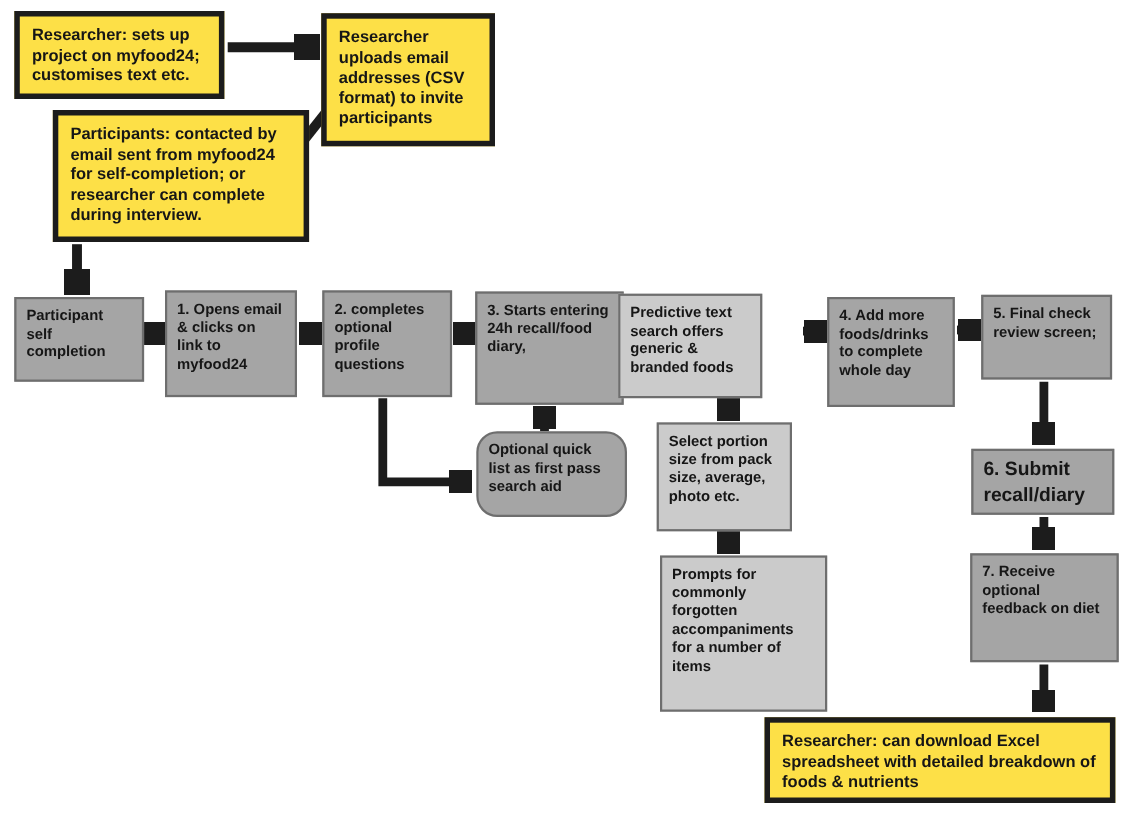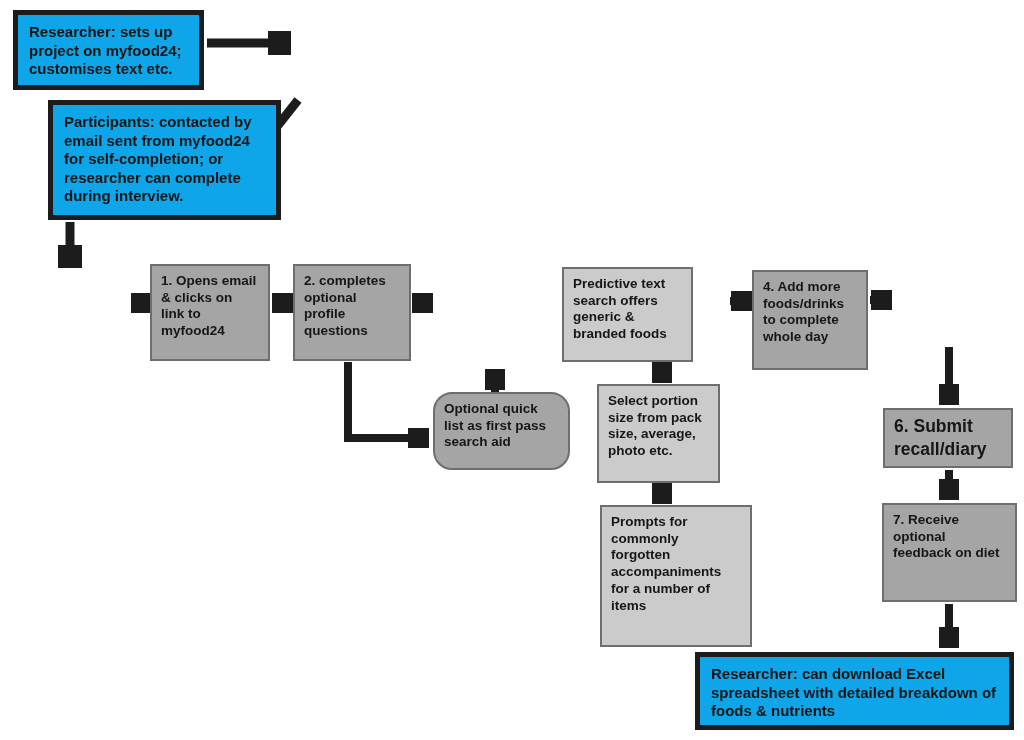--- a/index.html
+++ b/index.html
@@ -23,21 +23,21 @@
     background:var(--gray,#a5a5a5);
     border:2px solid var(--gray-border,#6e6e6e);
     font-size:13.5px;
   }
   .light{
     background:var(--light,#cbcbcb);
     border:2px solid var(--gray-border,#6e6e6e);
     font-size:13.5px;
   }
   .white{
-    background:#0ea5e9;
+    background:#fde047;
     border:5px solid var(--ink,#1c1c1c);
     font-size:15px;
     padding:8px 11px;
   }
   .big{font-size:17.5px;line-height:1.3;}
   .lead{font-weight:bold;}
   #arrows{position:absolute;left:0;top:0;width:1024px;height:740px;pointer-events:none;}
   #arrows path{stroke:var(--ink,#1c1c1c);stroke-width:8;fill:none;}
   #arrows path.thick{stroke-width:9;}
 </style>
@@ -67,43 +67,55 @@
     <path d="M662,484 V485" marker-end="url(#ah)" style="stroke: rgb(28, 28, 28);"></path>
     <path d="M949,347 V386" marker-end="url(#ah)" style="stroke: rgb(28, 28, 28);"></path>
     <path d="M949,470 V481" marker-end="url(#ah)" style="stroke: rgb(28, 28, 28);"></path>
     <path d="M949,604 V629" marker-end="url(#ah)" style="stroke: rgb(28, 28, 28);"></path>
   </svg>
 
   <div class="box white" style="left:13px;top:10px;width:191px;height:80px;">
     <span class="lead">Researcher:</span><span> sets up project on myfood24; customises text etc.</span>
   </div>
 
+  <div class="box white" style="left:292px;top:12px;width:158px;height:121px;">
+    <span>Researcher uploads email addresses (CSV format) to invite participants</span>
+  </div>
 
   <div class="box white" style="left:12px;top:100px;width:233px;height:120px;margin-left:36px;">
     <span class="lead">Participants:</span><span> contacted by email sent from myfood24 for self-completion; or researcher can complete during interview.</span>
   </div>
 
+  <div class="box gray" style="left:13px;top:270px;width:118px;height:77px;">
+    <span class="lead">Participant</span><span> self completion</span>
+  </div>
 
   <div class="box gray" style="left:150px;top:264px;width:120px;height:97px;">
     <span>1. Opens email &amp; clicks on link to myfood24</span>
   </div>
 
   <div class="box gray" style="left:293px;top:264px;width:118px;height:97px;">
     <span>2. completes optional profile questions</span>
   </div>
 
+  <div class="box gray" style="left:432px;top:265px;width:135px;height:103px;">
+    <span>3. Starts entering 24h recall/food diary,</span>
+  </div>
 
   <div class="box light" style="left:562px;top:267px;width:131px;height:95px;">
     <span>Predictive text search offers generic &amp; branded foods</span>
   </div>
 
   <div class="box gray" style="left:752px;top:270px;width:116px;height:100px;">
     <span>4. Add more foods/drinks to complete whole day</span>
   </div>
 
+  <div class="box gray" style="left:892px;top:268px;width:119px;height:77px;">
+    <span>5. Final check review screen;</span>
+  </div>
 
   <div class="box gray" style="left:433px;top:392px;width:137px;height:78px;border-radius:19px;">
     <span>Optional quick list as first pass search aid</span>
   </div>
 
   <div class="box light" style="left:597px;top:384px;width:123px;height:99px;">
     <span>Select portion size from pack size, average, photo etc.</span>
   </div>
 
   <div class="box light" style="left:600px;top:505px;width:152px;height:142px;">

